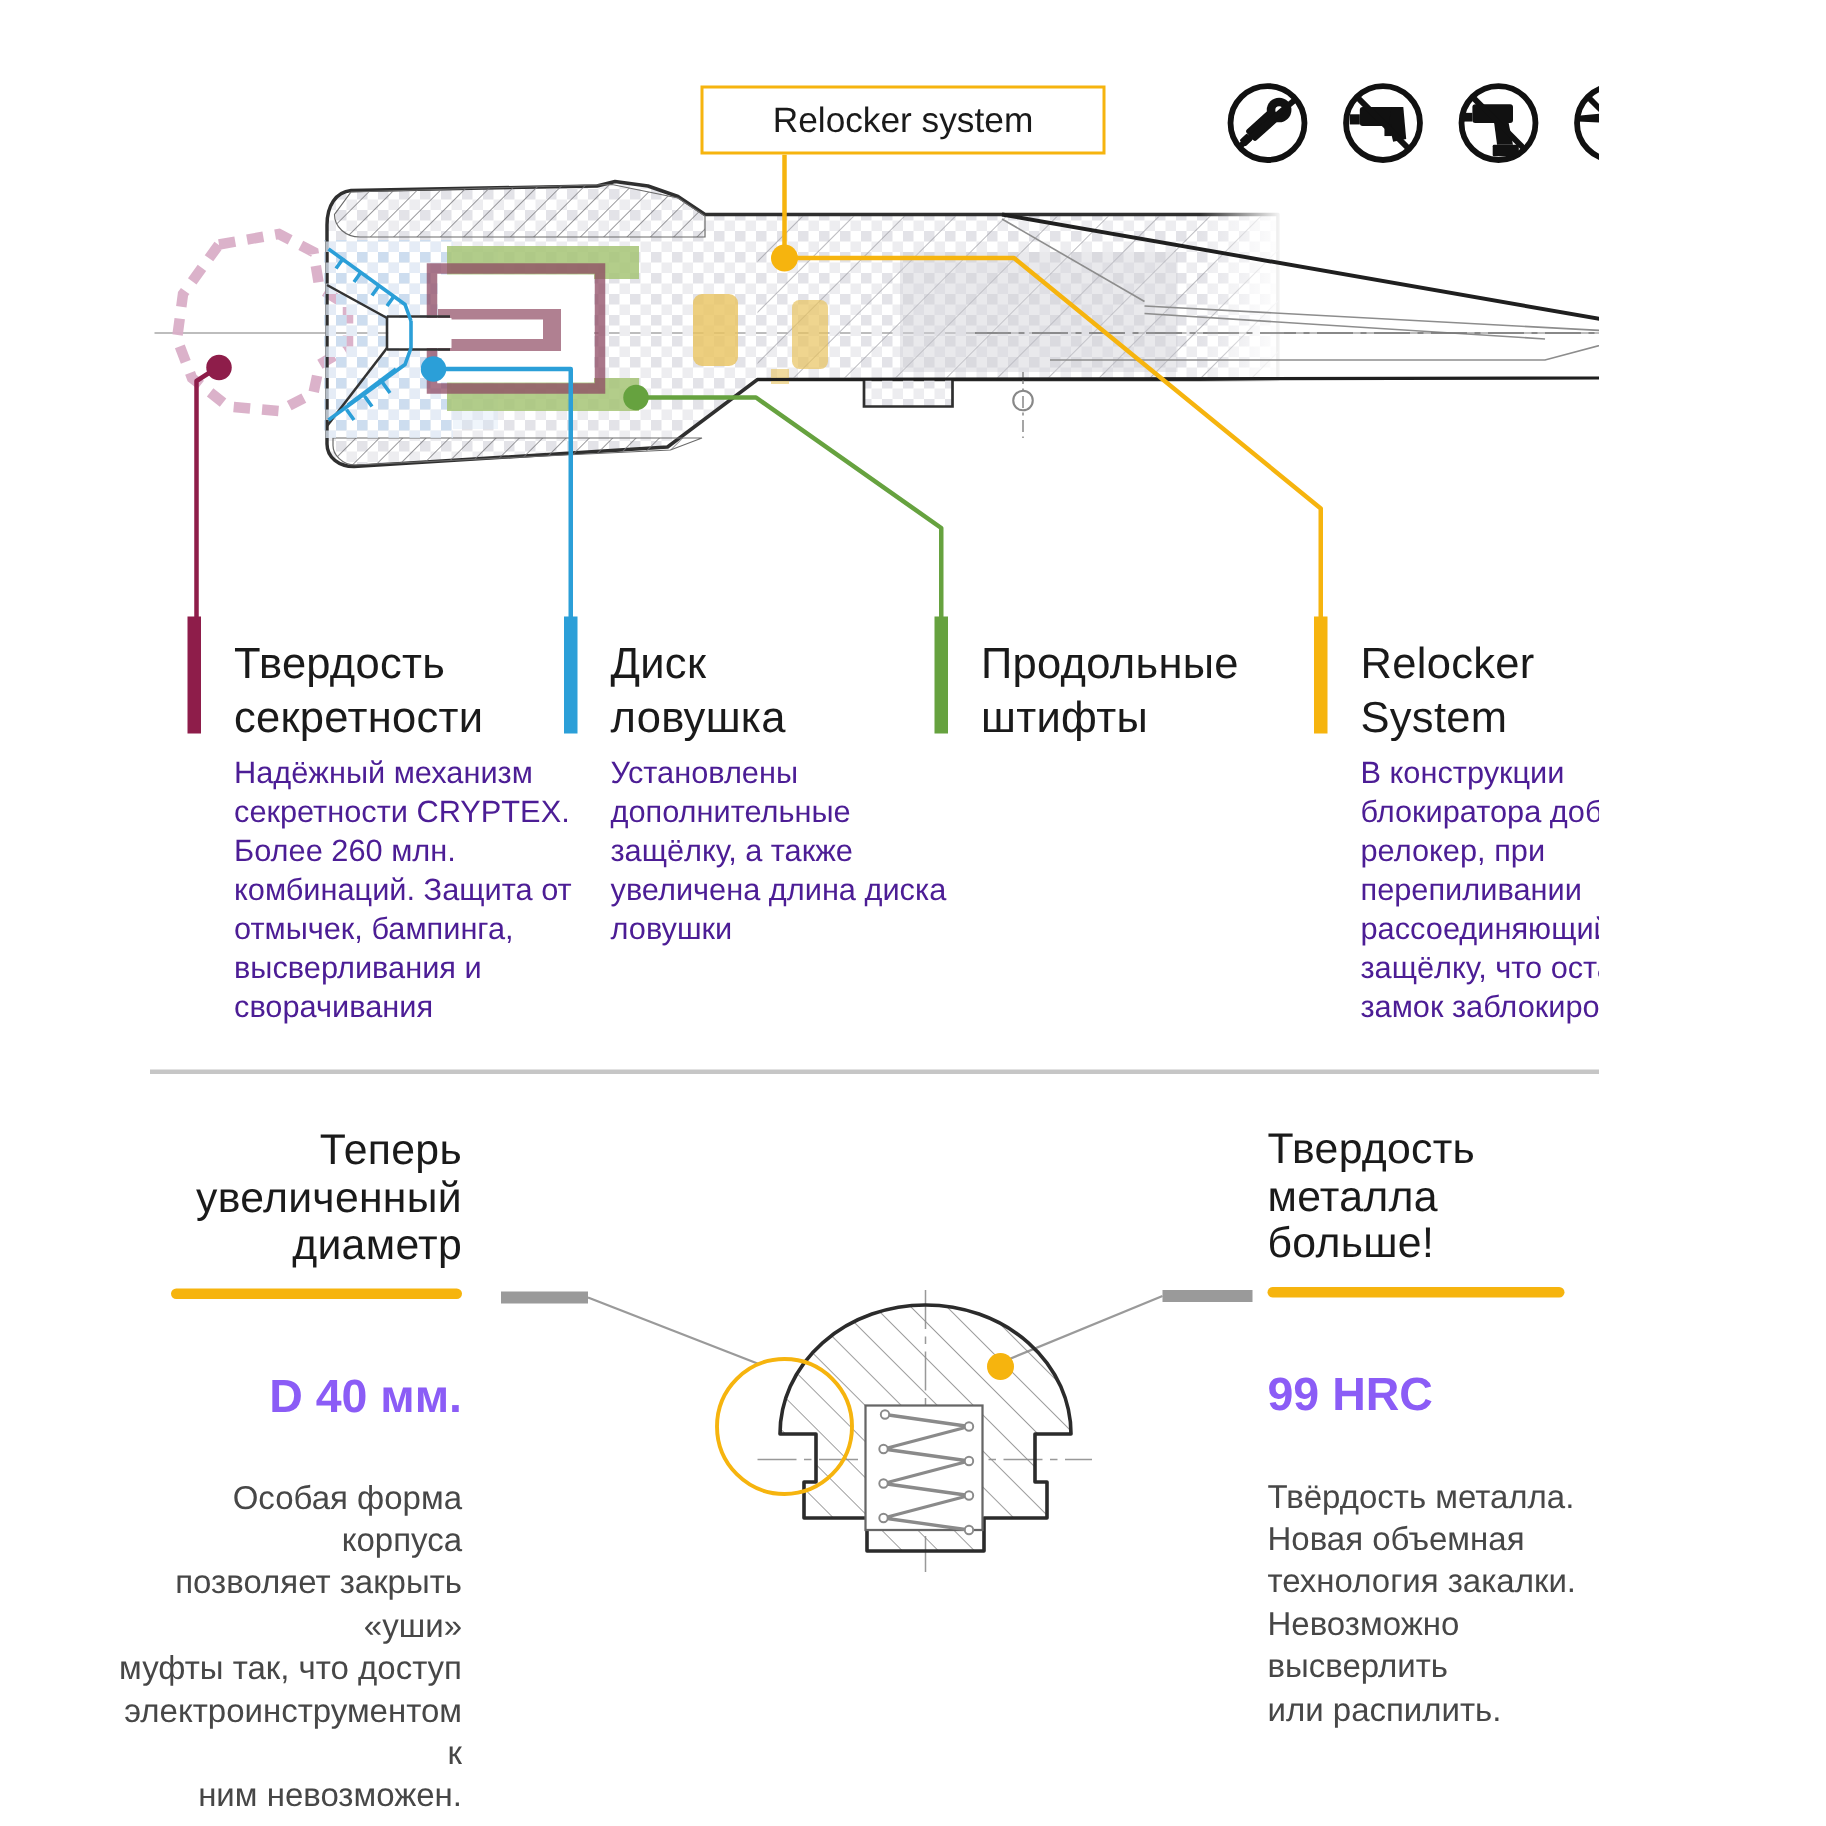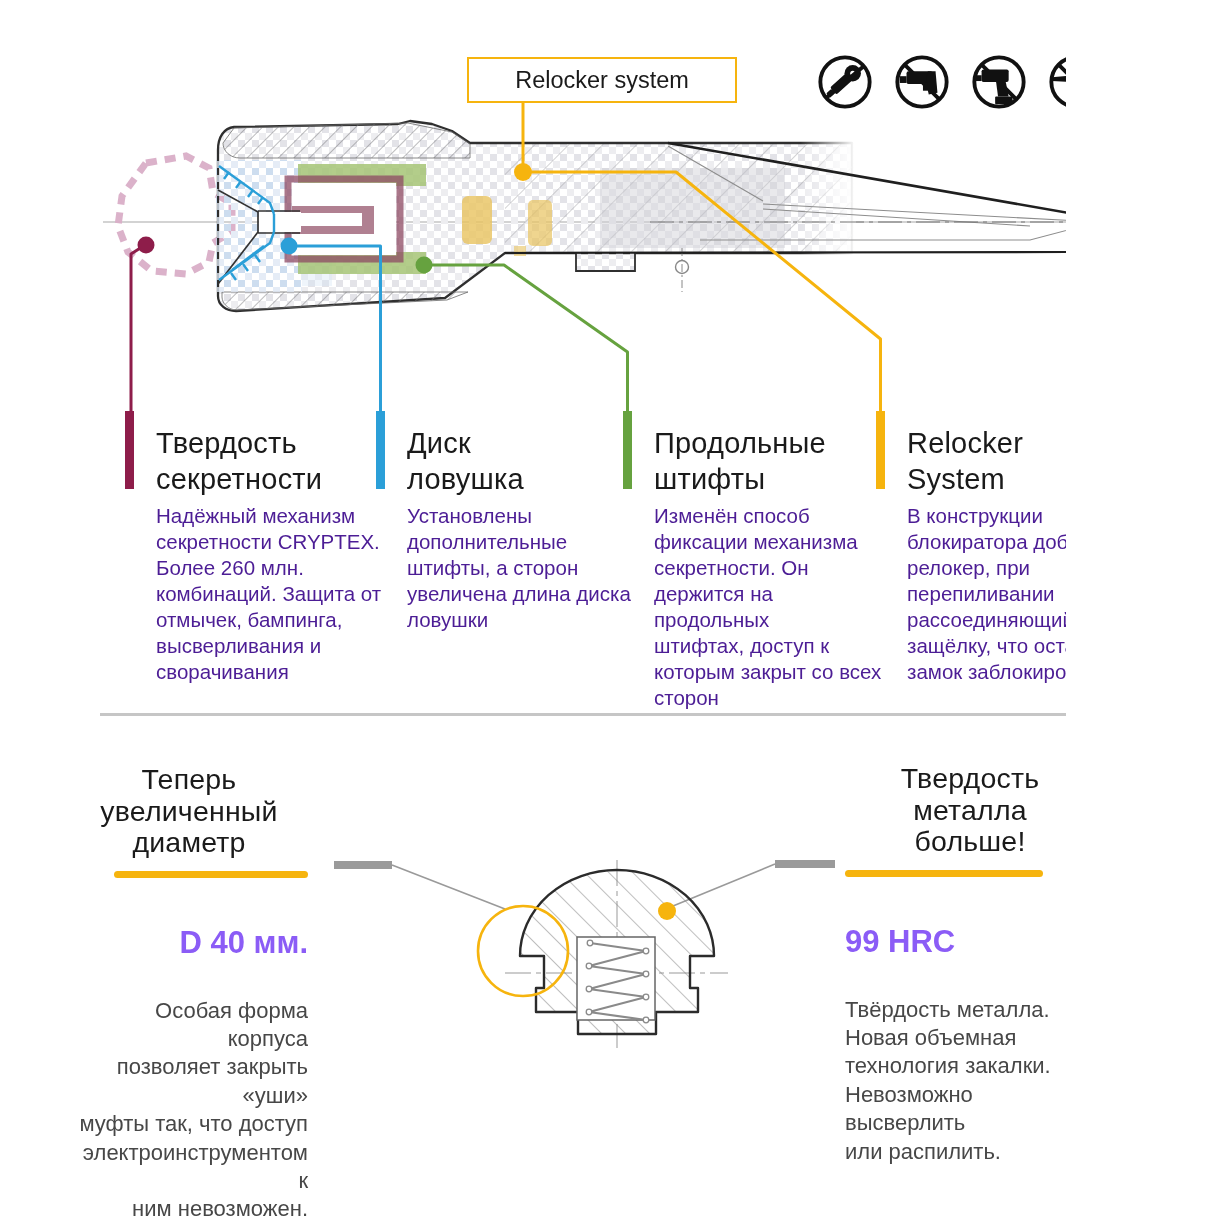--- a/index.html
+++ b/index.html
@@ -24,22 +24,22 @@
   .bar-green{background:#66a23f}.bar-yellow{background:#f6b40e}
   .col h3{margin:14px 0 0 31px;font-size:29px;line-height:36px;font-weight:normal;
           color:#1a1a1a;white-space:pre-line;letter-spacing:.2px;}
   .col p{margin:6px 0 0 31px;font-size:20.5px;line-height:26px;color:#4c1d95;
          white-space:pre-line;width:235px;}
 
   .divider{position:absolute;left:100px;top:713px;width:1020px;height:3px;background:#c6c6c6;z-index:2;}
 
   
   .feature{position:absolute;z-index:2;}
-  .feature h2{margin:12px;font-size:28.5px;line-height:31.5px;font-weight:normal;
-              color:#1a1a1a;white-space:pre-line;letter-spacing:.2px;text-align:center;}
+  .feature h2{margin:0;font-size:28.5px;line-height:31.5px;font-weight:normal;
+              color:#1a1a1a;white-space:pre-line;letter-spacing:.2px;}
   .feature .rule{height:7px;background:#f6b40e;border-radius:3.5px;margin-top:12px;}
   .feature .value{font-size:31px;font-weight:bold;color:#8b5cf6;margin-top:47px;}
   .feature .desc{font-size:22px;line-height:28.4px;color:#474747;white-space:pre-line;margin-top:36px;}
   .feature-left{left:70px;top:752px;width:238px;text-align:right;}
   .feature-left .rule{width:194px;margin-left:auto;}
   .feature-right{left:845px;top:751px;width:250px;text-align:left;}
   .feature-right .rule{width:198px;margin-right:auto;}
 </style>
 </head>
 <body>
@@ -240,35 +240,28 @@
 отмычек, бампинга,
 высверливания и
 сворачивания</p>
   </div>
   <div class="col" style="left:376px">
     <div class="bar bar-blue"></div>
     <h3>Диск
 ловушка</h3>
     <p>Установлены
 дополнительные
-штифты, а сторон
+защёлку, а также
 увеличена длина диска
 ловушки</p>
   </div>
   <div class="col" style="left:623px">
     <div class="bar bar-green"></div>
     <h3>Продольные
 штифты</h3>
-    <p>Изменён способ
-фиксации механизма
-секретности. Он
-держится на продольных
-штифтах, доступ к
-которым закрыт со всех
-сторон</p>
   </div>
   <div class="col" style="left:876px">
     <div class="bar bar-yellow"></div>
     <h3>Relocker
 System</h3>
     <p>В конструкции
 блокиратора добавлен
 релокер, при
 перепиливании
 рассоединяющий ось и

